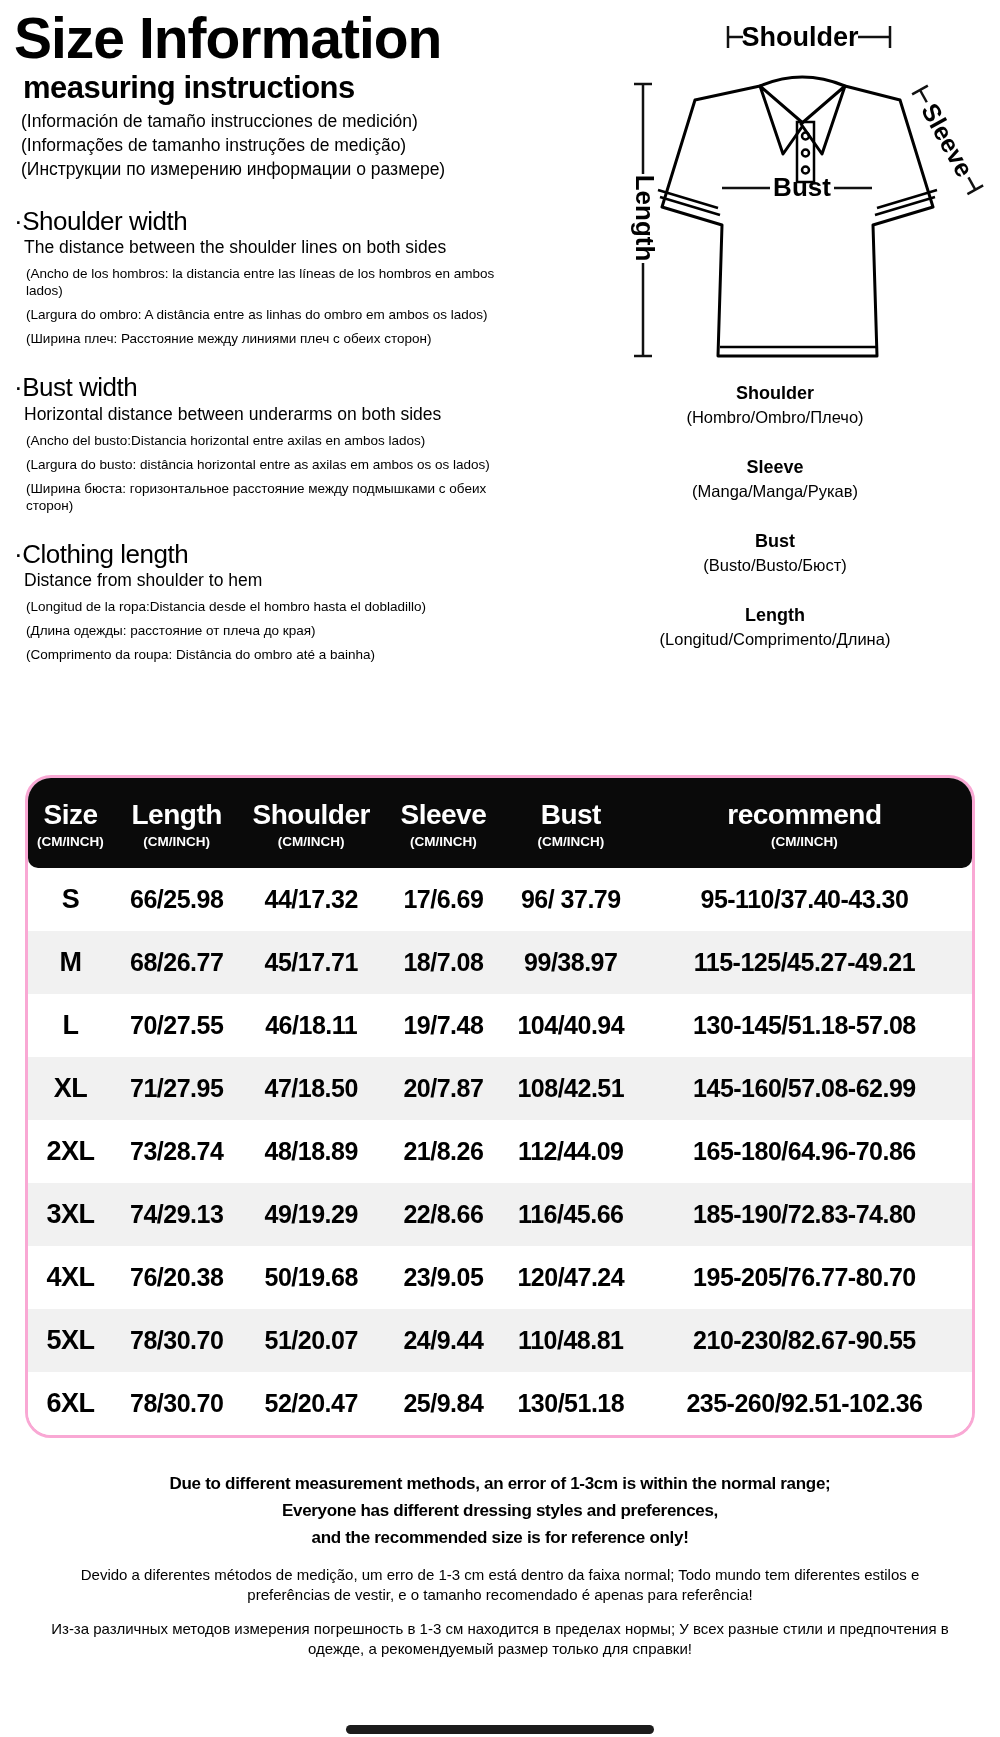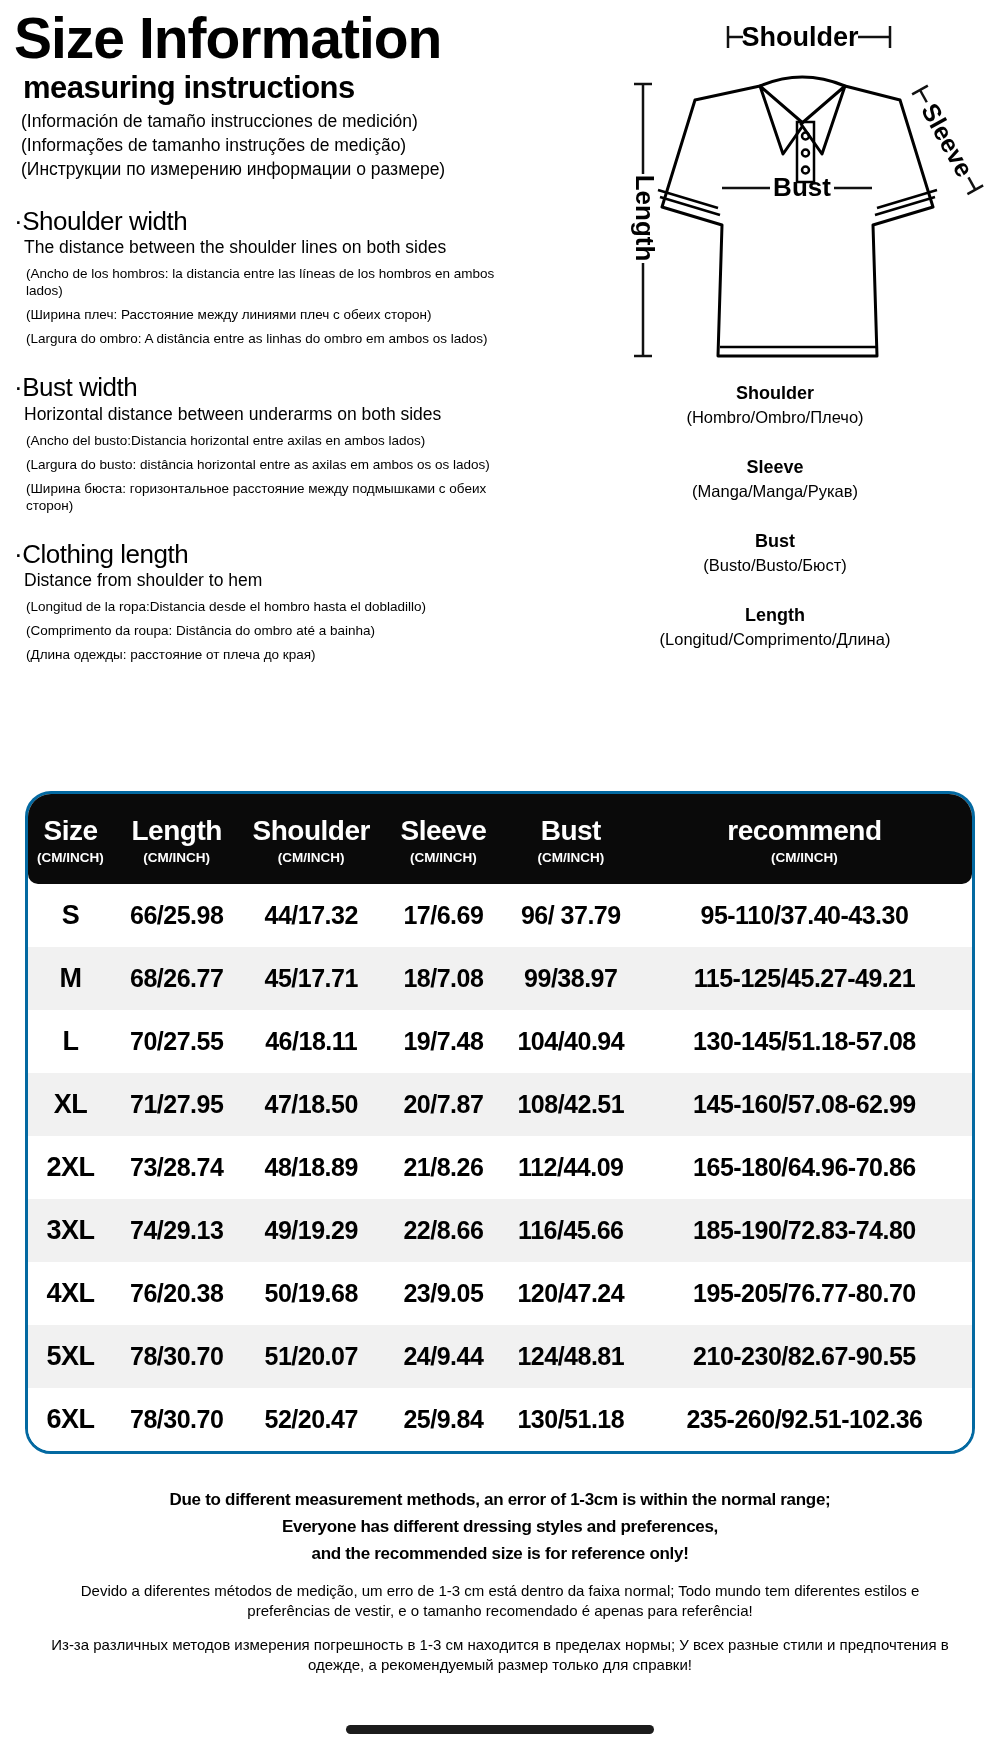--- a/index.html
+++ b/index.html
@@ -25,21 +25,21 @@
   
   .diagram-svg { display:block; width:450px; height:372px; }
   .legend { text-align:center; }
   .legend-item { margin-top:29px; }
   .legend-item:first-child { margin-top:4px; }
   .legend-label { font-size:18px; font-weight:700; line-height:1.25; }
   .legend-trans { font-size:16.5px; margin-top:2px; line-height:1.25; }
 
   
   .size-table {
-    margin:16px 25px; border:3px solid #0369a1; border-radius:26px; overflow:hidden; background:#fff;
+    margin:0 25px; border:3px solid #f9a8d4; border-radius:26px; overflow:hidden; background:#fff;
   }
   .thead {
     background:#0a0a0a; color:#fff; height:90px; box-sizing:border-box;
     display:grid; grid-template-columns:9% 13.5% 15% 13% 14% 35.5%;
     align-content:center; border-radius:0 0 10px 10px; padding-top:2px;
   }
   .th { text-align:center; }
   .th .cname { font-size:28px; font-weight:700; line-height:1.15; letter-spacing:-0.5px; }
   .th .cunit { font-size:13.5px; font-weight:700; margin-top:3px; }
   .trow {
@@ -79,38 +79,38 @@
       <div class="top-trans">
         <div class="tline">(Información de tamaño instrucciones de medición)</div>
         <div class="tline">(Informações de tamanho instruções de medição)</div>
         <div class="tline">(Инструкции по измерению информации о размере)</div>
       </div>
 
       <div class="section">
         <div class="section-heading">·Shoulder width</div>
         <div class="section-sub">The distance between the shoulder lines on both sides</div>
         <div class="section-small">(Ancho de los hombros: la distancia entre las líneas de los hombros en ambos lados)</div>
+        <div class="section-small">(Largura do ombro: A distância entre as linhas do ombro em ambos os lados)</div>
         <div class="section-small">(Ширина плеч: Расстояние между линиями плеч с обеих сторон)</div>
-        <div class="section-small">(Largura do ombro: A distância entre as linhas do ombro em ambos os lados)</div>
       </div>
 
       <div class="section">
         <div class="section-heading">·Bust width</div>
         <div class="section-sub">Horizontal distance between underarms on both sides</div>
         <div class="section-small">(Ancho del busto:Distancia horizontal entre axilas en ambos lados)</div>
         <div class="section-small">(Largura do busto: distância horizontal entre as axilas em ambos os os lados)</div>
         <div class="section-small">(Ширина бюста: горизонтальное расстояние между подмышками с обеих сторон)</div>
       </div>
 
       <div class="section">
         <div class="section-heading">·Clothing length</div>
         <div class="section-sub">Distance from shoulder to hem</div>
         <div class="section-small">(Longitud de la ropa:Distancia desde el hombro hasta el dobladillo)</div>
+        <div class="section-small">(Длина одежды: расстояние от плеча до края)</div>
         <div class="section-small">(Comprimento da roupa: Distância do ombro até a bainha)</div>
-        <div class="section-small">(Длина одежды: расстояние от плеча до края)</div>
       </div>
     </div>
 
     <div class="right-col">
       <svg class="diagram-svg" viewBox="0 0 450 372" xmlns="http://www.w3.org/2000/svg">
 
         <line class="mline" x1="178" y1="20" x2="178" y2="42"></line>
         <line class="mline" x1="178" y1="31" x2="193" y2="31"></line>
         <text class="dtext" x="250" y="40" font-size="27" text-anchor="middle">Shoulder</text>
         <line class="mline" x1="308" y1="31" x2="340" y2="31"></line>
@@ -255,21 +255,21 @@
       <div class="cell">50/19.68</div>
       <div class="cell">23/9.05</div>
       <div class="cell">120/47.24</div>
       <div class="cell">195-205/76.77-80.70</div>
     </div>
         <div class="trow alt">
       <div class="cell cell-size">5XL</div>
       <div class="cell">78/30.70</div>
       <div class="cell">51/20.07</div>
       <div class="cell">24/9.44</div>
-      <div class="cell">124/48.81</div>
+      <div class="cell">110/48.81</div>
       <div class="cell">210-230/82.67-90.55</div>
     </div>
         <div class="trow">
       <div class="cell cell-size">6XL</div>
       <div class="cell">78/30.70</div>
       <div class="cell">52/20.47</div>
       <div class="cell">25/9.84</div>
       <div class="cell">130/51.18</div>
       <div class="cell">235-260/92.51-102.36</div>
     </div>

